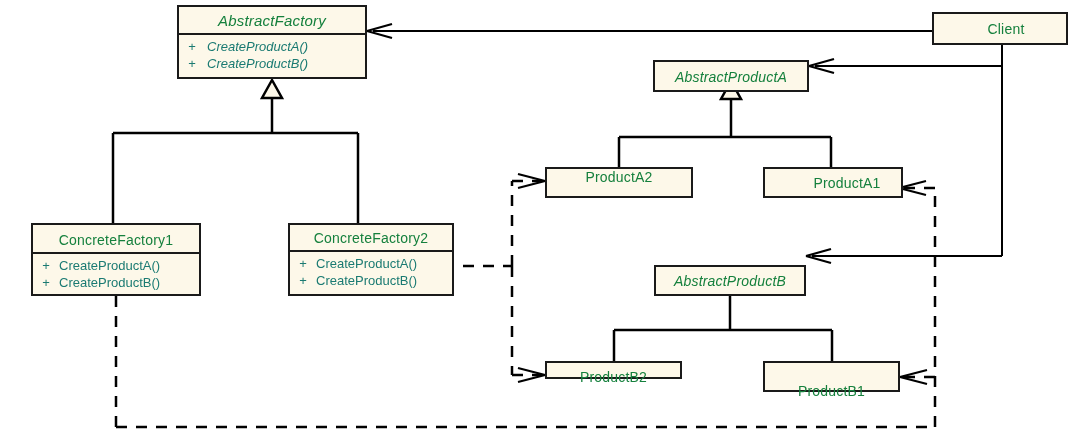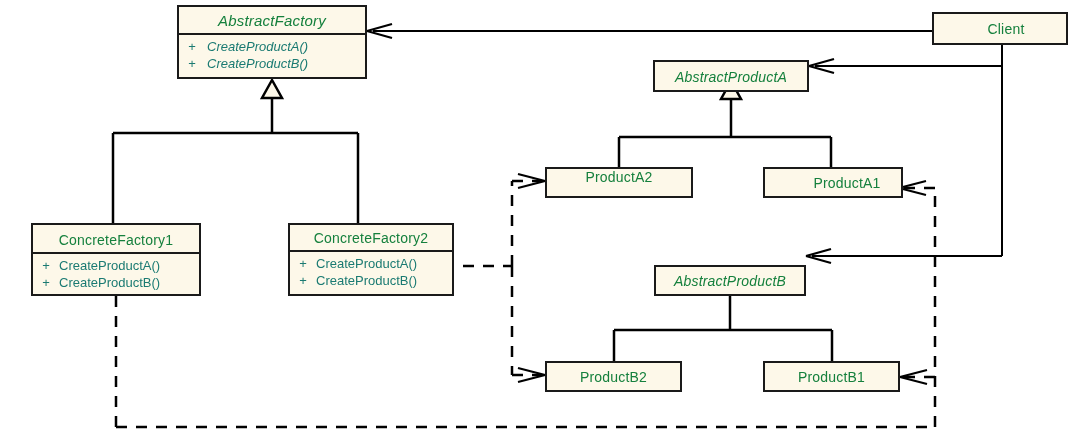--- a/index.html
+++ b/index.html
@@ -83,24 +83,24 @@
   #cls-abstractproducta { left: 653px; top: 60px; width: 156px; height: 32px; }
   #cls-abstractproducta .uml-name { padding: 7px 0 0 0; }
   #cls-abstractproductb { left: 654px; top: 243px; width: 152px; height: 31px; margin-top: 22px; }
   #cls-abstractproductb .uml-name { padding: 6px 0 0 0; }
 
   #cls-producta2 { left: 545px; top: 167px; width: 148px; height: 31px; }
   #cls-producta2 .uml-name { padding: 0 0 0 0; }
   #cls-producta1 { left: 763px; top: 167px; width: 140px; height: 31px; padding-left: 28px; }
   #cls-producta1 .uml-name { padding: 6px 0 0 0; }
 
-  #cls-productb2 { left: 545px; top: 361px; width: 137px; height: 31px; }
+  #cls-productb2 { left: 545px; top: 361px; width: 137px; height: 18px; }
   #cls-productb2 .uml-name { padding: 6px 0 0 0; }
   #cls-productb1 { left: 763px; top: 361px; width: 137px; height: 31px; }
-  #cls-productb1 .uml-name { padding: 6px 0 0 0; }
+  #cls-productb1 .uml-name { padding: 20px 0 0 0; }
 
   #cls-client { left: 932px; top: 12px; width: 136px; height: 33px; }
   #cls-client .uml-name { padding: 7px 0 0 12px; }
 </style>
 </head>
 <body>
 
 <div id="diagram-root">
 
   <svg id="edge-layer" viewBox="0 0 1084 445" width="1084" height="445" xmlns="http://www.w3.org/2000/svg">

